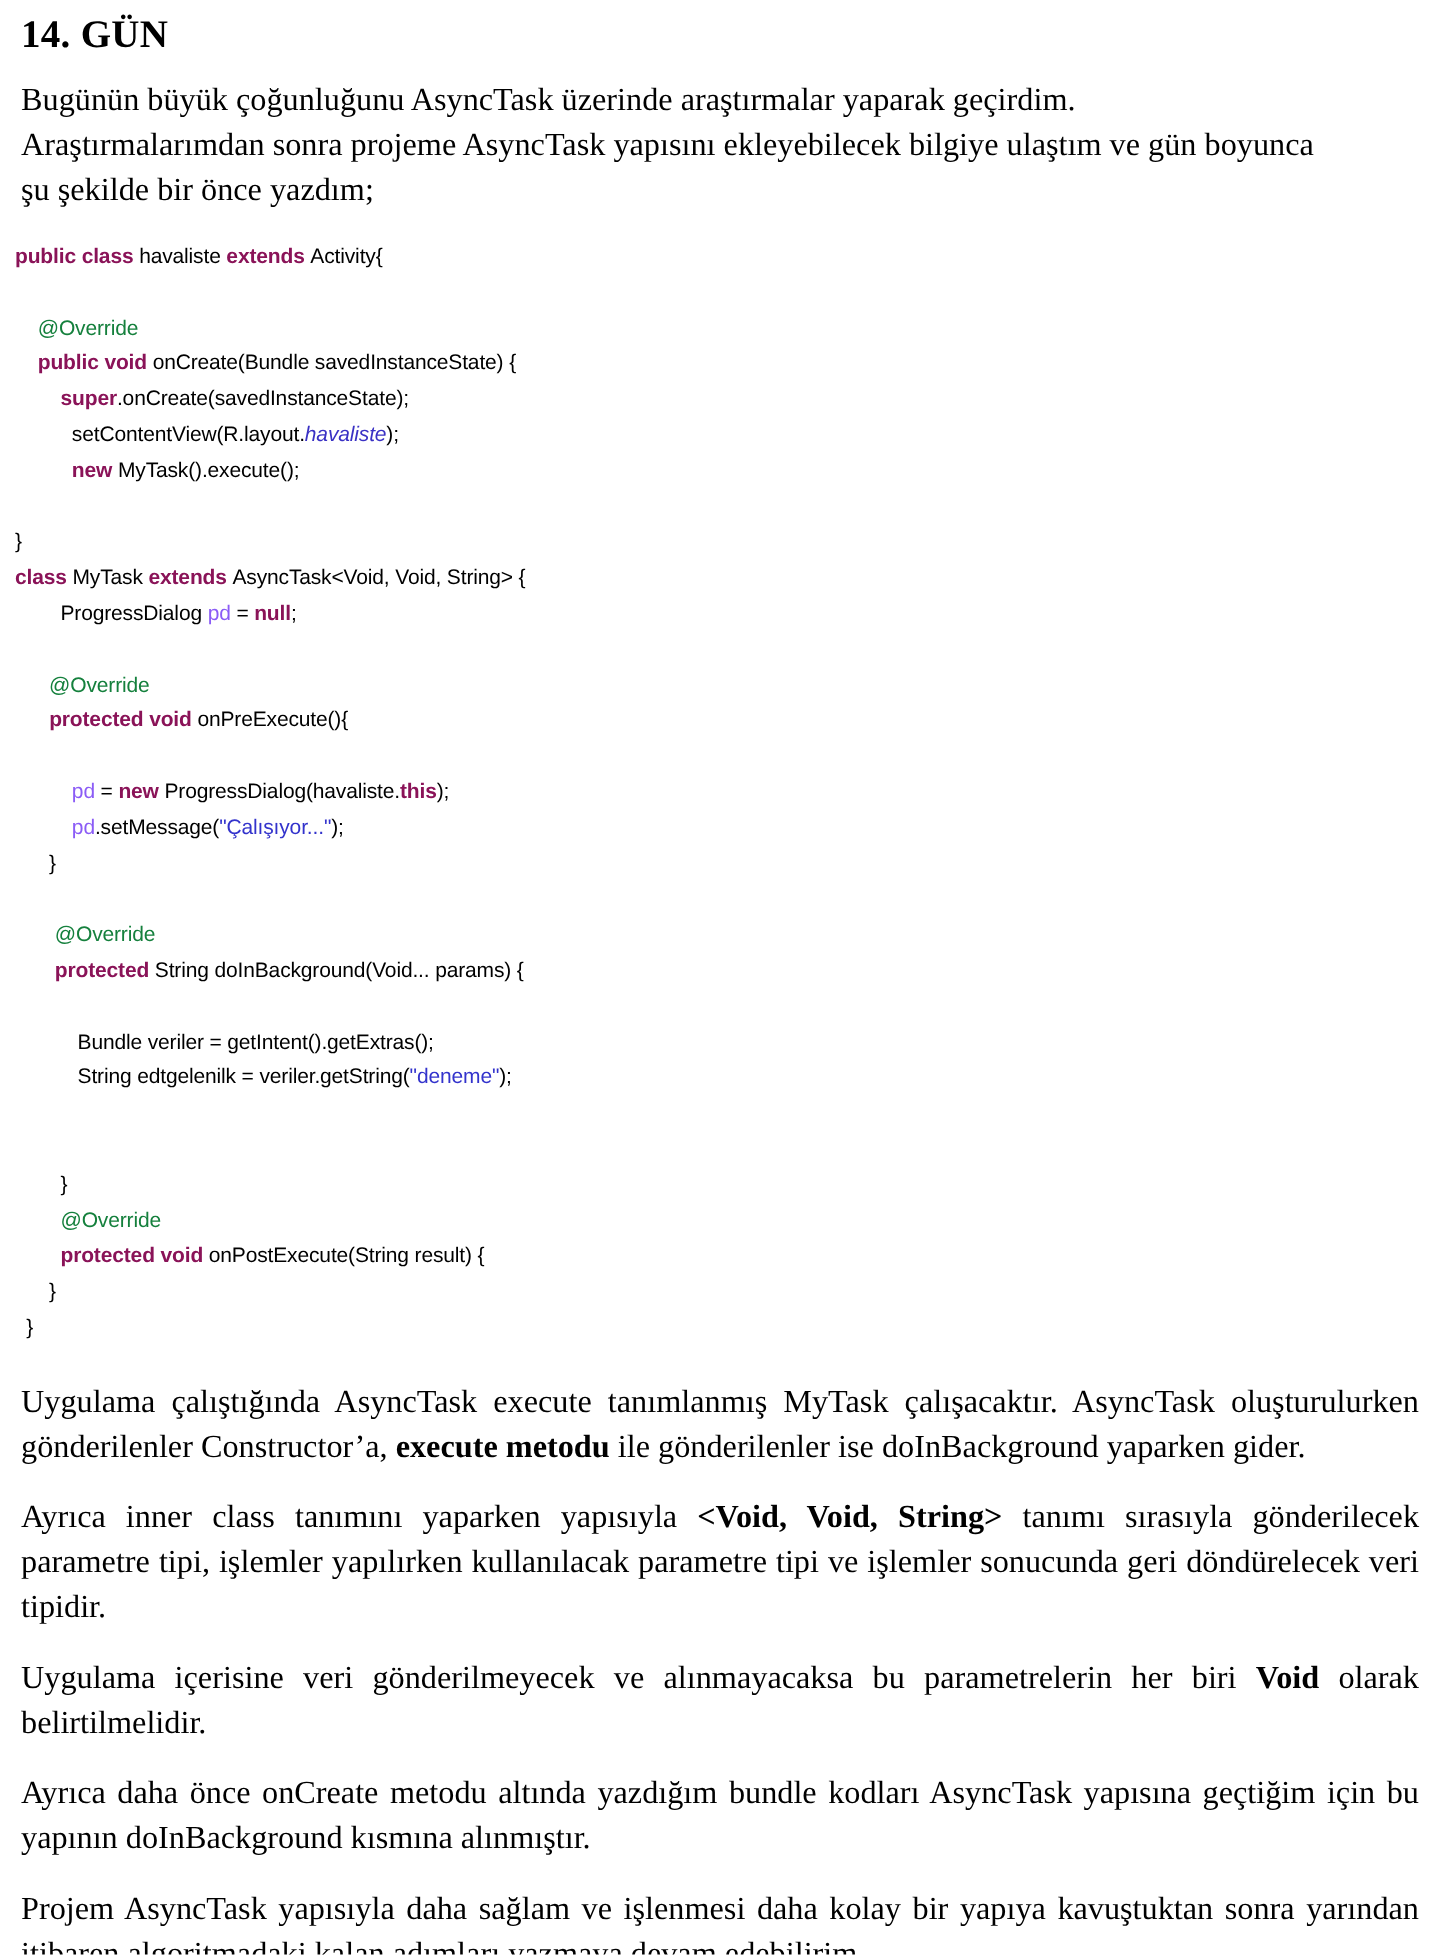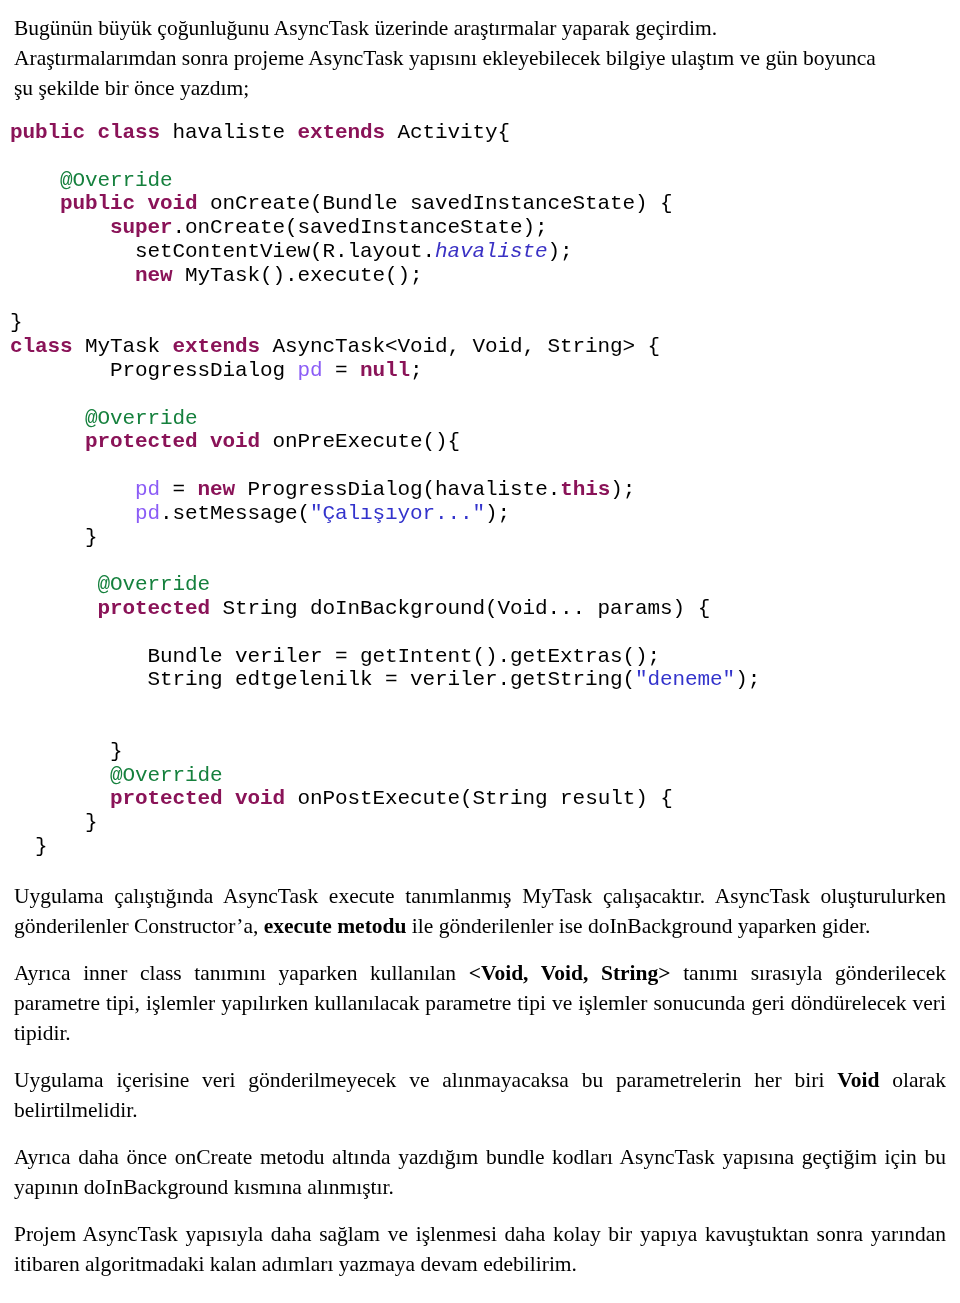--- a/index.html
+++ b/index.html
@@ -41,22 +41,22 @@
     text-justify: inter-word;
   }
   .prose b { font-weight: bold; }
   .intro-block {
     margin-top: 13px;
   }
   .intro-block p { margin: 0; }
 
   
   .code {
-    font-family: Liberation Mono, monospace;
-    font-size: 21px;
+    font-family: Liberation Sans, sans-serif;
+    font-size: 14px;
     line-height: 23.8px;
     margin: 18px 0 0 10px;
     white-space: pre;
     color: #000000;
     letter-spacing: -0.1px;
   }
   .code .ln { display: block; min-height: 23.8px; }
   .kw   { color: #8a1358; font-weight: bold; }
   .ann  { color: #15803d; }
   .str  { color: #3333cc; }
@@ -72,33 +72,34 @@
     margin: 0 0 0 0;
     padding-bottom: 0;
   }
   .para-gap { height: 17px; }
 </style>
 </head>
 <body>
 
 <div class="page">
 
+  <h1 class="doc-title">14. GÜN</h1>
 
   <div class="prose intro-block">
     <p>Bugünün büyük çoğunluğunu AsyncTask üzerinde araştırmalar yaparak geçirdim.</p>
     <p>Araştırmalarımdan sonra projeme AsyncTask yapısını ekleyebilecek bilgiye ulaştım ve gün boyunca</p>
     <p>şu şekilde bir önce yazdım;</p>
   </div>
 
   <pre class="code" id="code-block"><span class="ln"><span class="kw">public </span><span class="kw">class </span><span class="pln">havaliste </span><span class="kw">extends </span><span class="pln">Activity{</span></span><span class="ln">&nbsp;</span><span class="ln"><span class="ann">    @Override</span></span><span class="ln"><span class="pln">    </span><span class="kw">public </span><span class="kw">void </span><span class="pln">onCreate(Bundle savedInstanceState) {</span></span><span class="ln"><span class="pln">        </span><span class="kw">super</span><span class="pln">.onCreate(savedInstanceState);</span></span><span class="ln"><span class="pln">          setContentView(R.layout.</span><span class="lit">havaliste</span><span class="pln">);</span></span><span class="ln"><span class="pln">          </span><span class="kw">new </span><span class="pln">MyTask().execute();</span></span><span class="ln">&nbsp;</span><span class="ln"><span class="pln">}</span></span><span class="ln"><span class="kw">class </span><span class="pln">MyTask </span><span class="kw">extends </span><span class="pln">AsyncTask&lt;Void, Void, String&gt; {</span></span><span class="ln"><span class="pln">        ProgressDialog </span><span class="fld">pd</span><span class="pln"> = </span><span class="kw">null</span><span class="pln">;</span></span><span class="ln">&nbsp;</span><span class="ln"><span class="ann">      @Override</span></span><span class="ln"><span class="pln">      </span><span class="kw">protected </span><span class="kw">void </span><span class="pln">onPreExecute(){</span></span><span class="ln">&nbsp;</span><span class="ln"><span class="pln">          </span><span class="fld">pd</span><span class="pln"> = </span><span class="kw">new </span><span class="pln">ProgressDialog(havaliste.</span><span class="kw">this</span><span class="pln">);</span></span><span class="ln"><span class="pln">          </span><span class="fld">pd</span><span class="pln">.setMessage(</span><span class="str">"Çalışıyor..."</span><span class="pln">);</span></span><span class="ln"><span class="pln">      }</span></span><span class="ln">&nbsp;</span><span class="ln"><span class="ann">       @Override</span></span><span class="ln"><span class="pln">       </span><span class="kw">protected </span><span class="pln">String doInBackground(Void... params) {</span></span><span class="ln">&nbsp;</span><span class="ln"><span class="pln">           Bundle veriler = getIntent().getExtras();</span></span><span class="ln"><span class="pln">           String edtgelenilk = veriler.getString(</span><span class="str">"deneme"</span><span class="pln">);</span></span><span class="ln">&nbsp;</span><span class="ln">&nbsp;</span><span class="ln"><span class="pln">        }</span></span><span class="ln"><span class="ann">        @Override</span></span><span class="ln"><span class="pln">        </span><span class="kw">protected </span><span class="kw">void </span><span class="pln">onPostExecute(String result) {</span></span><span class="ln"><span class="pln">      }</span></span><span class="ln"><span class="pln">  }</span></span></pre>
 
   <div class="prose after" id="after-paragraphs">
       <p><span>Uygulama çalıştığında AsyncTask execute tanımlanmış MyTask çalışacaktır. AsyncTask oluşturulurken gönderilenler Constructor’a, </span><b>execute metodu</b><span> ile gönderilenler ise doInBackground yaparken gider.</span></p>
       <div class="para-gap"></div>
-      <p><span>Ayrıca inner class tanımını yaparken kullanılan </span><b>&lt;Void, Void, String&gt;</b><span> tanımı sırasıyla gönderilecek parametre tipi, işlemler yapılırken kullanılacak parametre tipi ve işlemler sonucunda geri döndürelecek veri tipidir.</span></p>
+      <p><span>Ayrıca inner class tanımını yaparken yapısıyla </span><b>&lt;Void, Void, String&gt;</b><span> tanımı sırasıyla gönderilecek parametre tipi, işlemler yapılırken kullanılacak parametre tipi ve işlemler sonucunda geri döndürelecek veri tipidir.</span></p>
       <div class="para-gap"></div>
       <p><span>Uygulama içerisine veri gönderilmeyecek ve alınmayacaksa bu parametrelerin her biri </span><b>Void</b><span> olarak belirtilmelidir.</span></p>
       <div class="para-gap"></div>
       <p><span>Ayrıca daha önce onCreate metodu altında yazdığım bundle kodları AsyncTask yapısına geçtiğim için bu yapının doInBackground kısmına alınmıştır.</span></p>
       <div class="para-gap"></div>
       <p><span>Projem AsyncTask yapısıyla daha sağlam ve işlenmesi daha kolay bir yapıya kavuştuktan sonra yarından itibaren algoritmadaki kalan adımları yazmaya devam edebilirim.</span></p>
     </div>
 
 </div>
 

